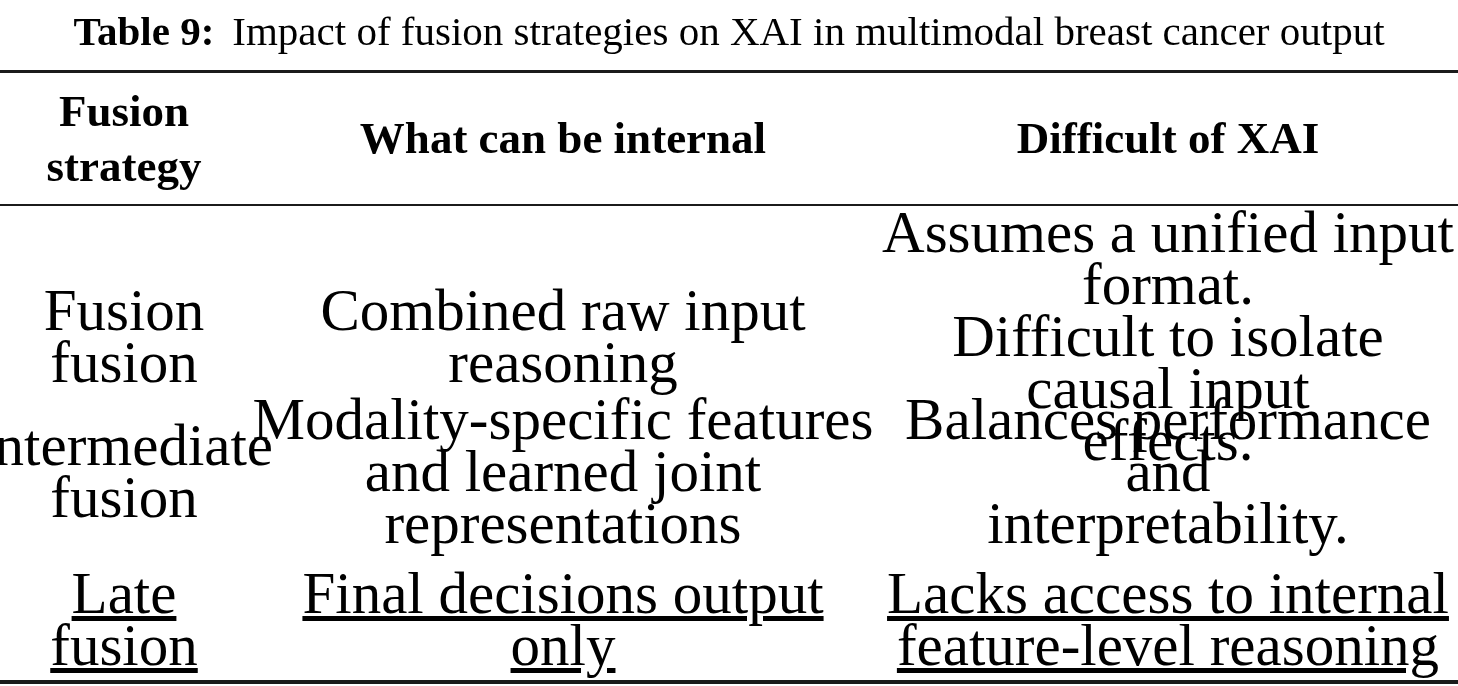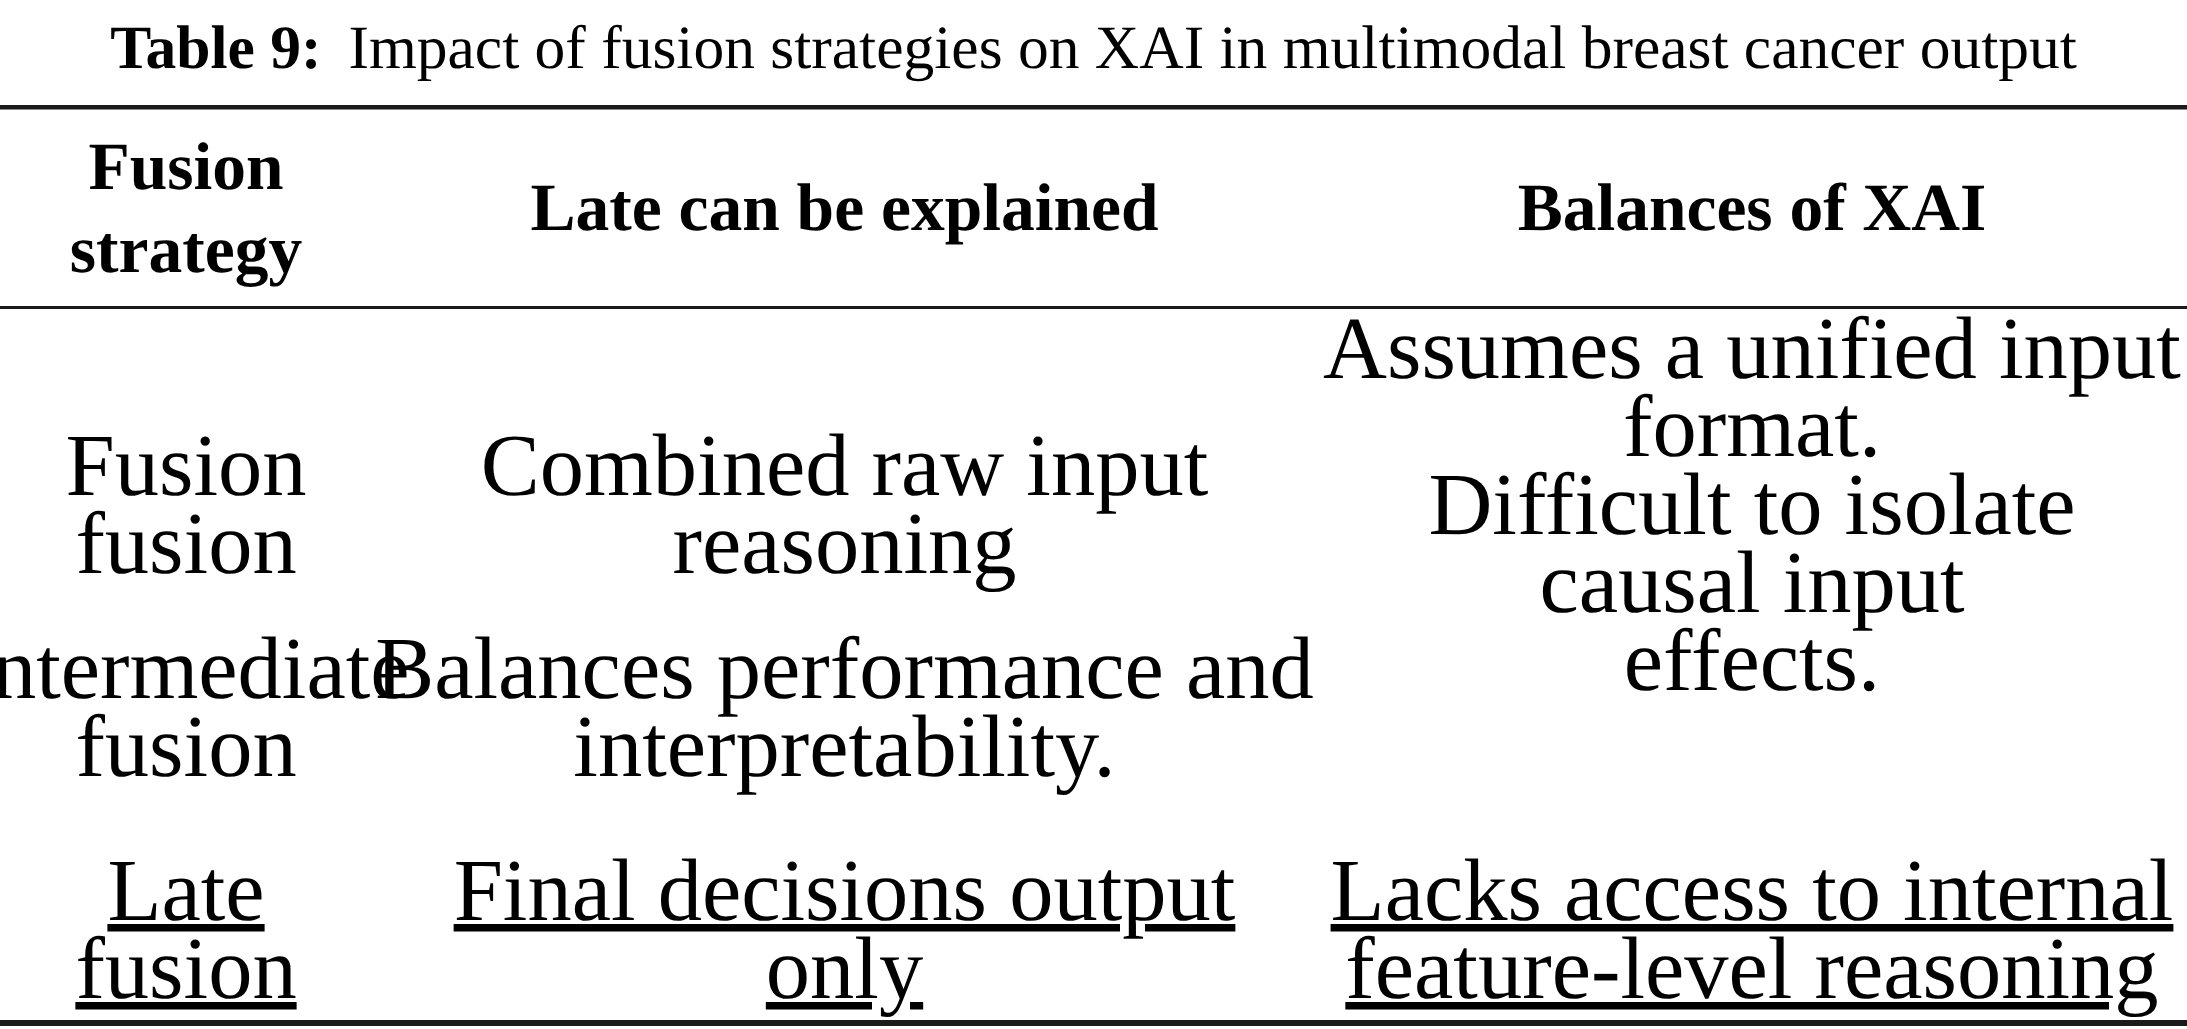--- a/index.html
+++ b/index.html
@@ -72,37 +72,40 @@
   <div class="caption">
     <span class="lbl">Table 9:</span>
     <span>Impact of fusion strategies on XAI in multimodal breast cancer output</span>
   </div>
 
   <div class="rule rule-top"></div>
 
   <div class="grid header-row" id="header-row">
       <div class="cell th">Fusion
 strategy</div>
-      <div class="cell th">Late can be explained</div>
-      <div class="cell th">Balances of XAI</div>
+      <div class="cell th">What can be internal</div>
+      <div class="cell th">Difficult of XAI</div>
     </div>
 
   <div class="rule rule-mid"></div>
 
   <div id="table-body">
       <div class="grid row-0">
         <div class="cell">Fusion fusion</div>
         <div class="cell">Combined raw input reasoning</div>
         <div class="cell">Assumes a unified input format.
 Difficult to isolate causal input
 effects.</div>
       </div>
       <div class="grid row-1">
         <div class="cell">Intermediate
 fusion</div>
+        <div class="cell">Modality-specific features
+and learned joint
+representations</div>
         <div class="cell">Balances performance and
 interpretability.</div>
       </div>
       <div class="grid row-2">
         <div class="cell">Late fusion</div>
         <div class="cell">Final decisions output only</div>
         <div class="cell">Lacks access to internal
 feature-level reasoning</div>
       </div>
     </div>

